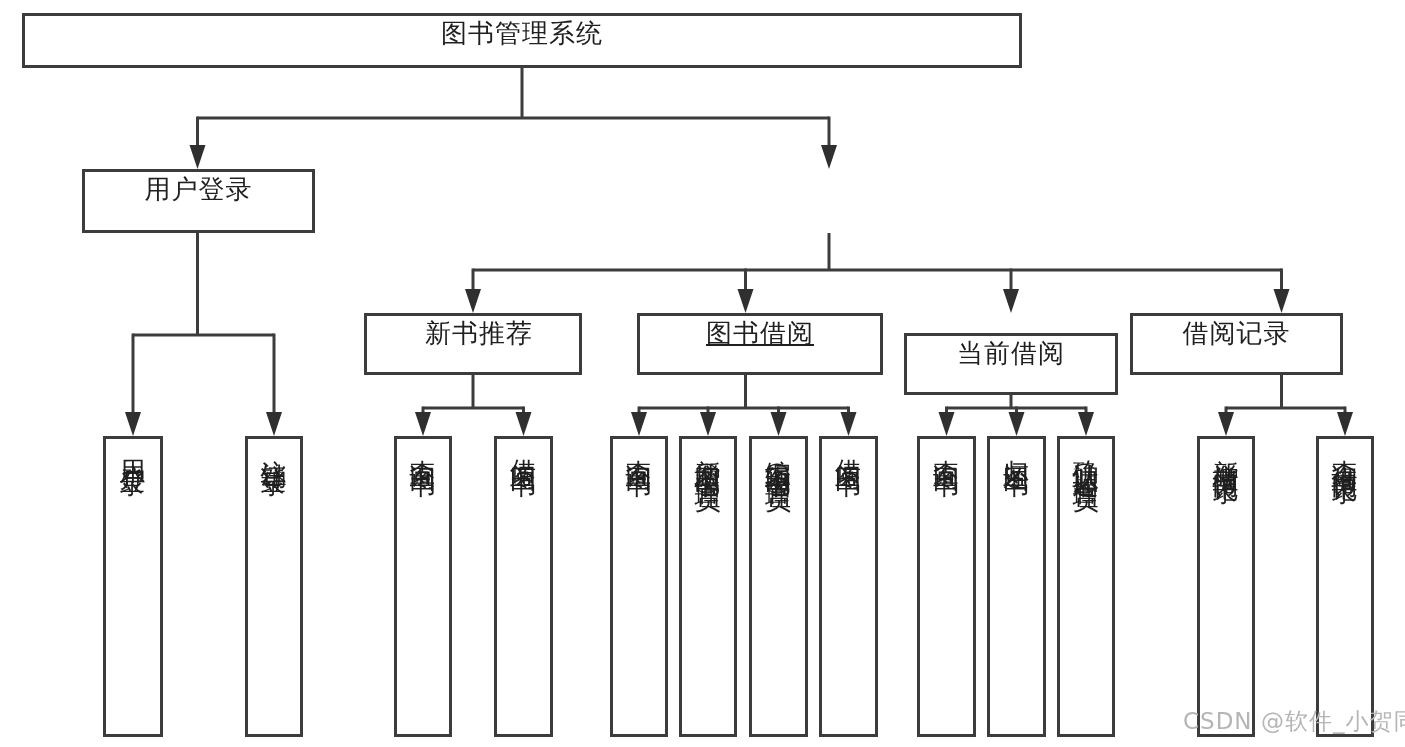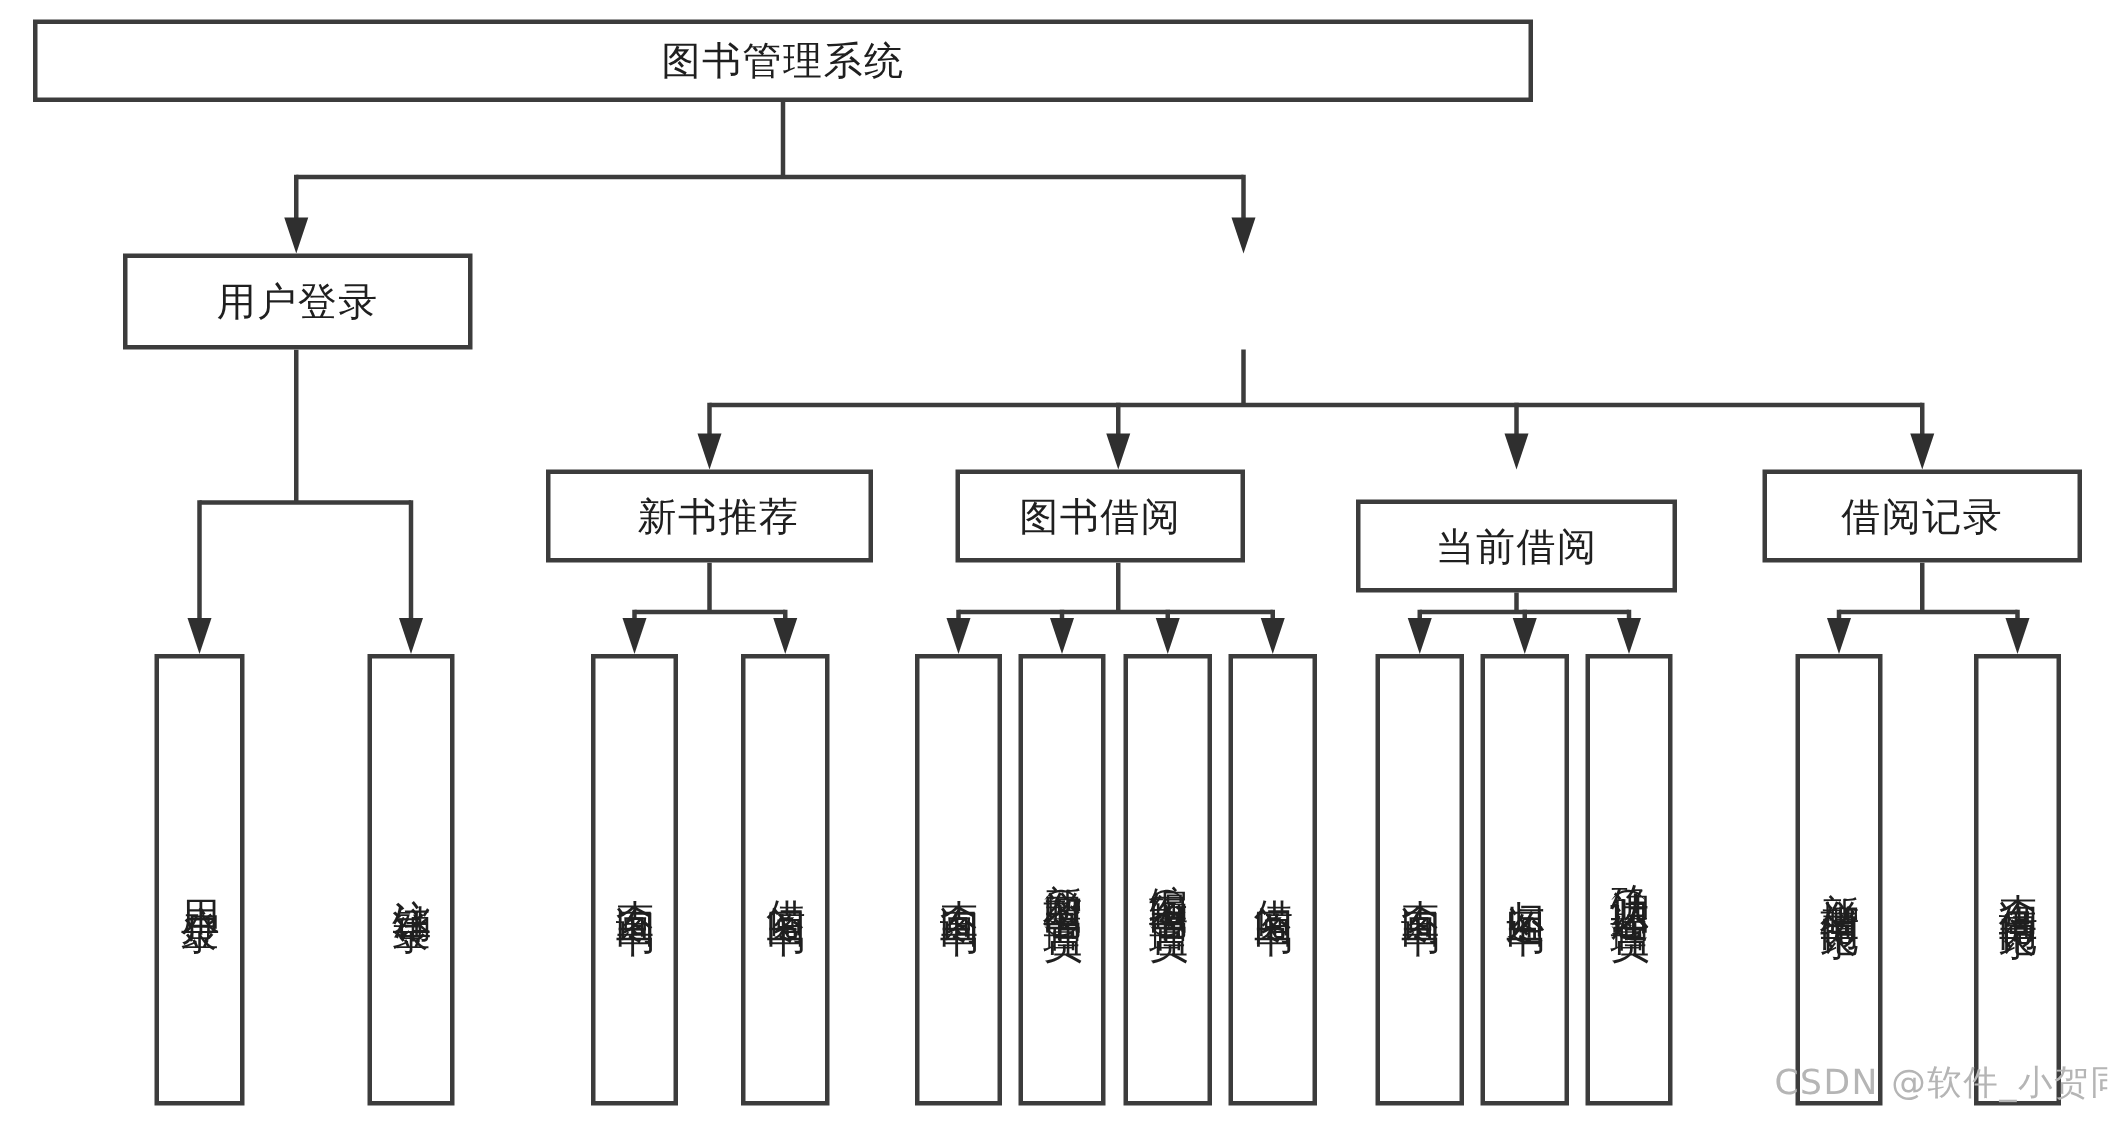--- a/index.html
+++ b/index.html
@@ -16,21 +16,20 @@
     left: 0; top: 0;
     width: 1405px; height: 747px;
     pointer-events: none;
   }
   .node {
     position: absolute;
     box-sizing: border-box;
     border: 3px solid #3c3c3c;
     background: #ffffff;
     display: flex;
-    align-items: center;
     justify-content: center;
     color: #1f1f1f;
   }
   .h-label {
     font-size: 26px;
     letter-spacing: 1px;
     white-space: nowrap;
   }
   .v-node .v-label {
     writing-mode: vertical-rl;
@@ -129,27 +128,27 @@
     <span class="h-label">图书管理系统</span>
   </div>
 
   <div class="node" style="left:82px; top:169px; width:233px; height:64px;">
     <span class="h-label">用户登录</span>
   </div>
 
   <div class="node" style="left:364px; top:313px; width:218px; height:62px;padding-left:12px;">
     <span class="h-label">新书推荐</span>
   </div>
-  <div class="node" style="left:637px; top:313px; width:193px; height:62px;">
+  <div class="node" style="left:637px; top:313px; width:246px; height:62px;text-decoration:underline;">
     <span class="h-label">图书借阅</span>
   </div>
   <div class="node" style="left:904px; top:313px; width:214px; height:62px;margin-top:20px;">
     <span class="h-label">当前借阅</span>
   </div>
-  <div class="node" style="left:1175px; top:313px; width:213px; height:62px;">
+  <div class="node" style="left:1130px; top:313px; width:213px; height:62px;">
     <span class="h-label">借阅记录</span>
   </div>
 
   <div class="node v-node" style="left:103px; top:436px; width:60px; height:301px;">
     <span class="v-label">用户登录</span>
   </div>
   <div class="node v-node" style="left:245px; top:436px; width:58px; height:301px;">
     <span class="v-label">注销登录</span>
   </div>
   <div class="node v-node" style="left:394px; top:436px; width:58px; height:301px;">

